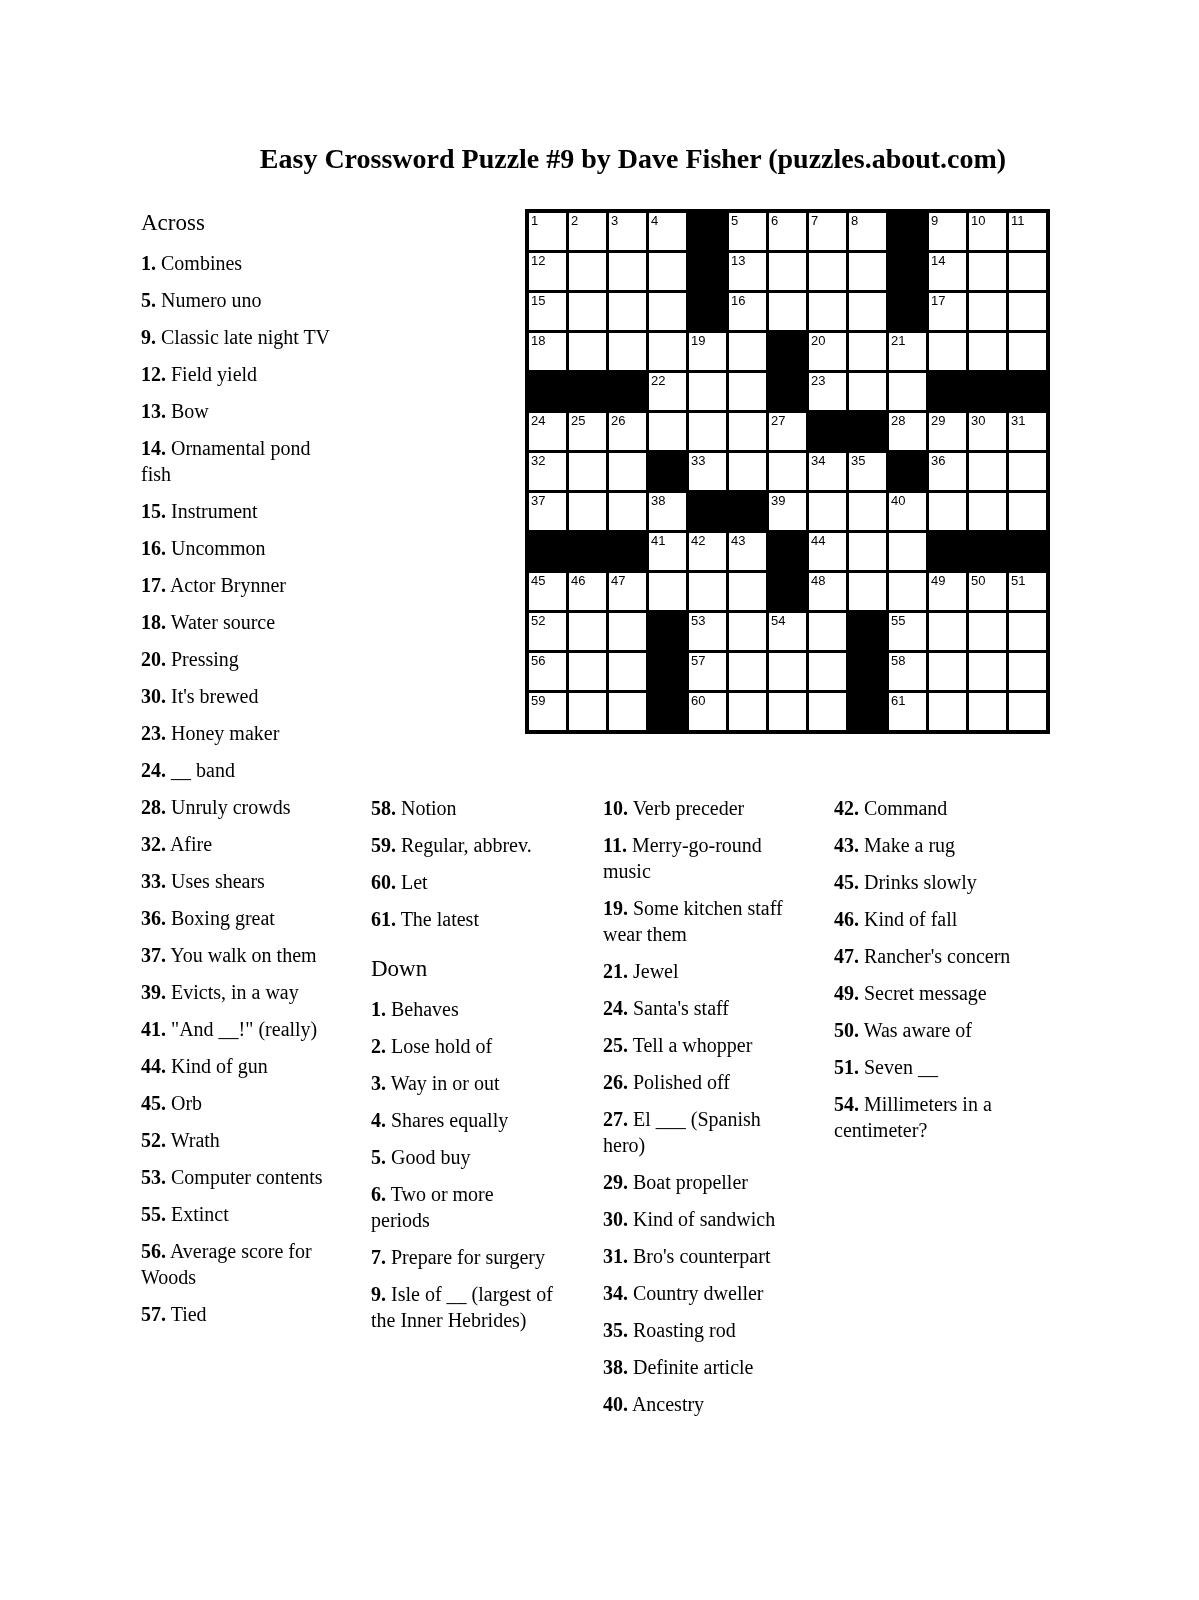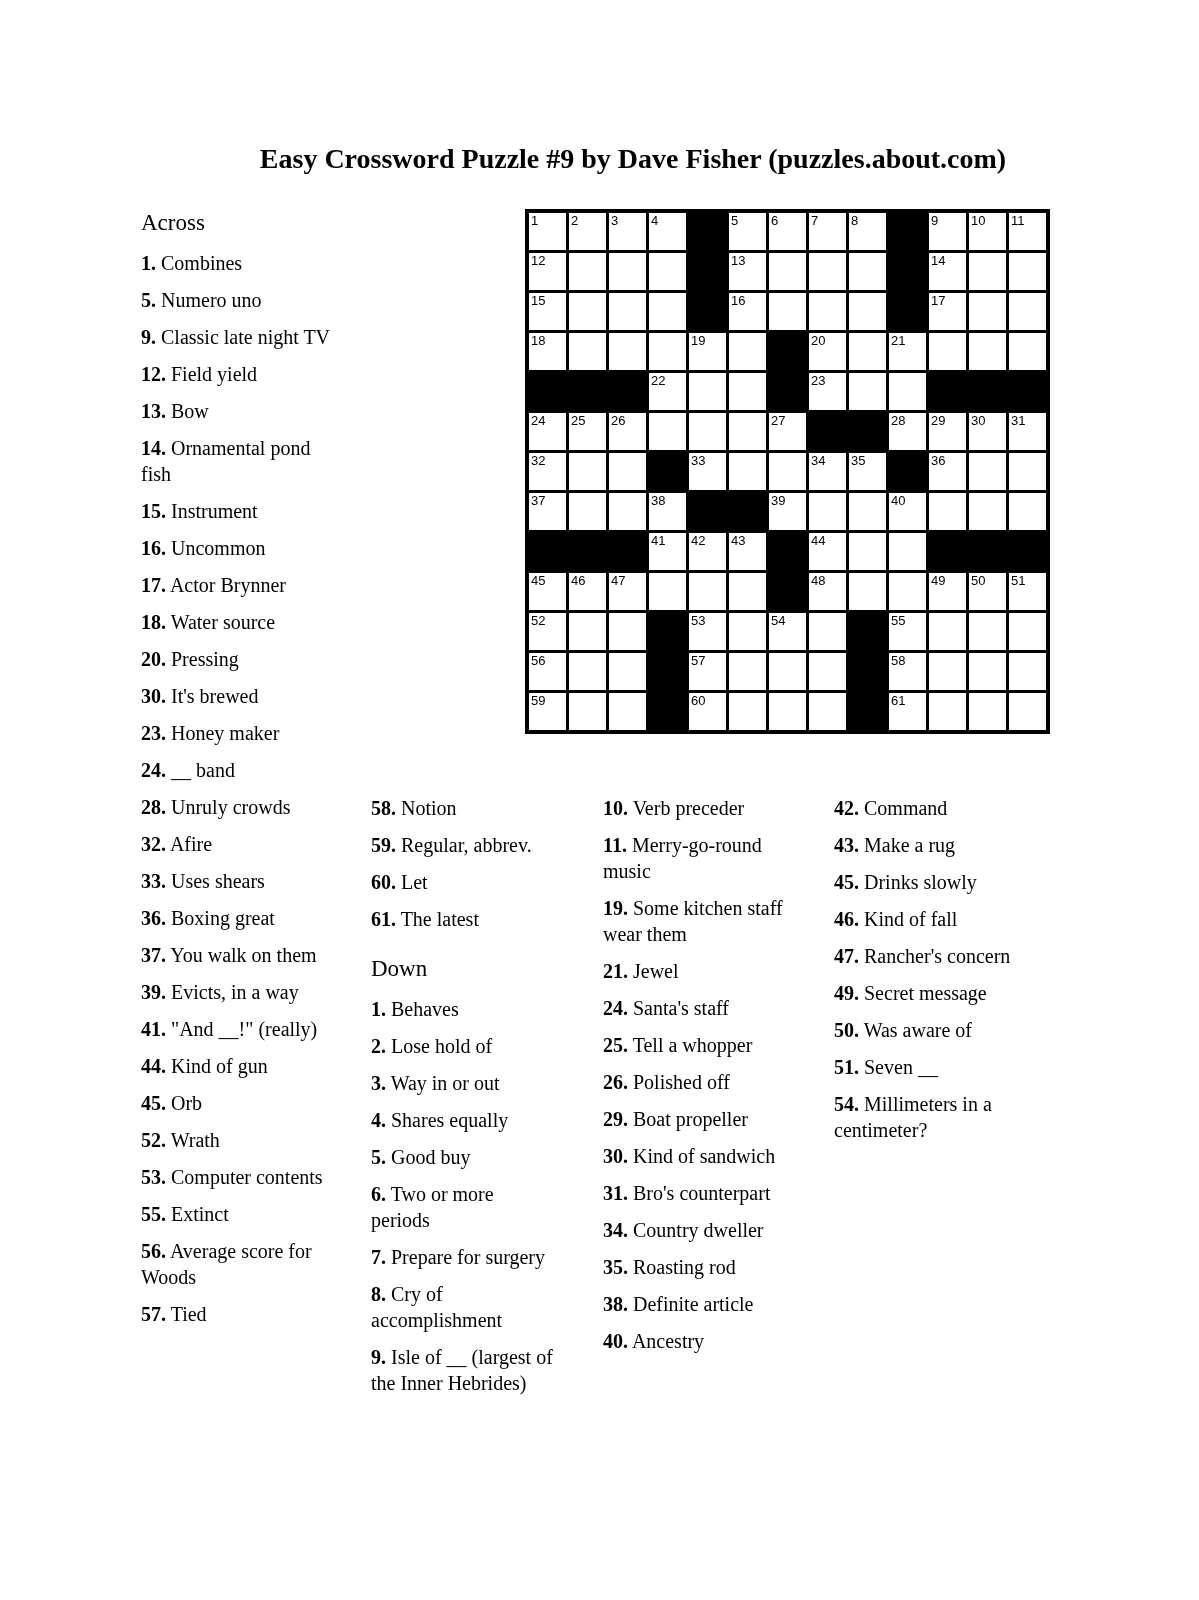--- a/index.html
+++ b/index.html
@@ -419,33 +419,33 @@
     </div>
   <h2 class="section-heading down-heading">Down</h2>
   <div id="col2-down">
       <p class="clue"><b class="clue-num">1.</b><span> Behaves</span></p>
       <p class="clue"><b class="clue-num">2.</b><span> Lose hold of</span></p>
       <p class="clue"><b class="clue-num">3.</b><span> Way in or out</span></p>
       <p class="clue"><b class="clue-num">4.</b><span> Shares equally</span></p>
       <p class="clue"><b class="clue-num">5.</b><span> Good buy</span></p>
       <p class="clue"><b class="clue-num">6.</b><span> Two or more periods</span></p>
       <p class="clue"><b class="clue-num">7.</b><span> Prepare for surgery</span></p>
-      <p class="clue"><b class="clue-num">8.</b><span> Cry of accomplishment</span></p>
       <p class="clue"><b class="clue-num">9.</b><span> Isle of __ (largest of the Inner Hebrides)</span></p>
     </div>
 </div>
 
 <div id="col3" class="col">
     <p class="clue"><b class="clue-num">10.</b><span> Verb preceder</span></p>
     <p class="clue"><b class="clue-num">11.</b><span> Merry-go-round music</span></p>
     <p class="clue"><b class="clue-num">19.</b><span> Some kitchen staff wear them</span></p>
     <p class="clue"><b class="clue-num">21.</b><span> Jewel</span></p>
     <p class="clue"><b class="clue-num">24.</b><span> Santa's staff</span></p>
     <p class="clue"><b class="clue-num">25.</b><span> Tell a whopper</span></p>
     <p class="clue"><b class="clue-num">26.</b><span> Polished off</span></p>
+    <p class="clue"><b class="clue-num">27.</b><span> El ___ (Spanish hero)</span></p>
     <p class="clue"><b class="clue-num">29.</b><span> Boat propeller</span></p>
     <p class="clue"><b class="clue-num">30.</b><span> Kind of sandwich</span></p>
     <p class="clue"><b class="clue-num">31.</b><span> Bro's counterpart</span></p>
     <p class="clue"><b class="clue-num">34.</b><span> Country dweller</span></p>
     <p class="clue"><b class="clue-num">35.</b><span> Roasting rod</span></p>
     <p class="clue"><b class="clue-num">38.</b><span> Definite article</span></p>
     <p class="clue"><b class="clue-num">40.</b><span> Ancestry</span></p>
   </div>
 
 <div id="col4" class="col">

